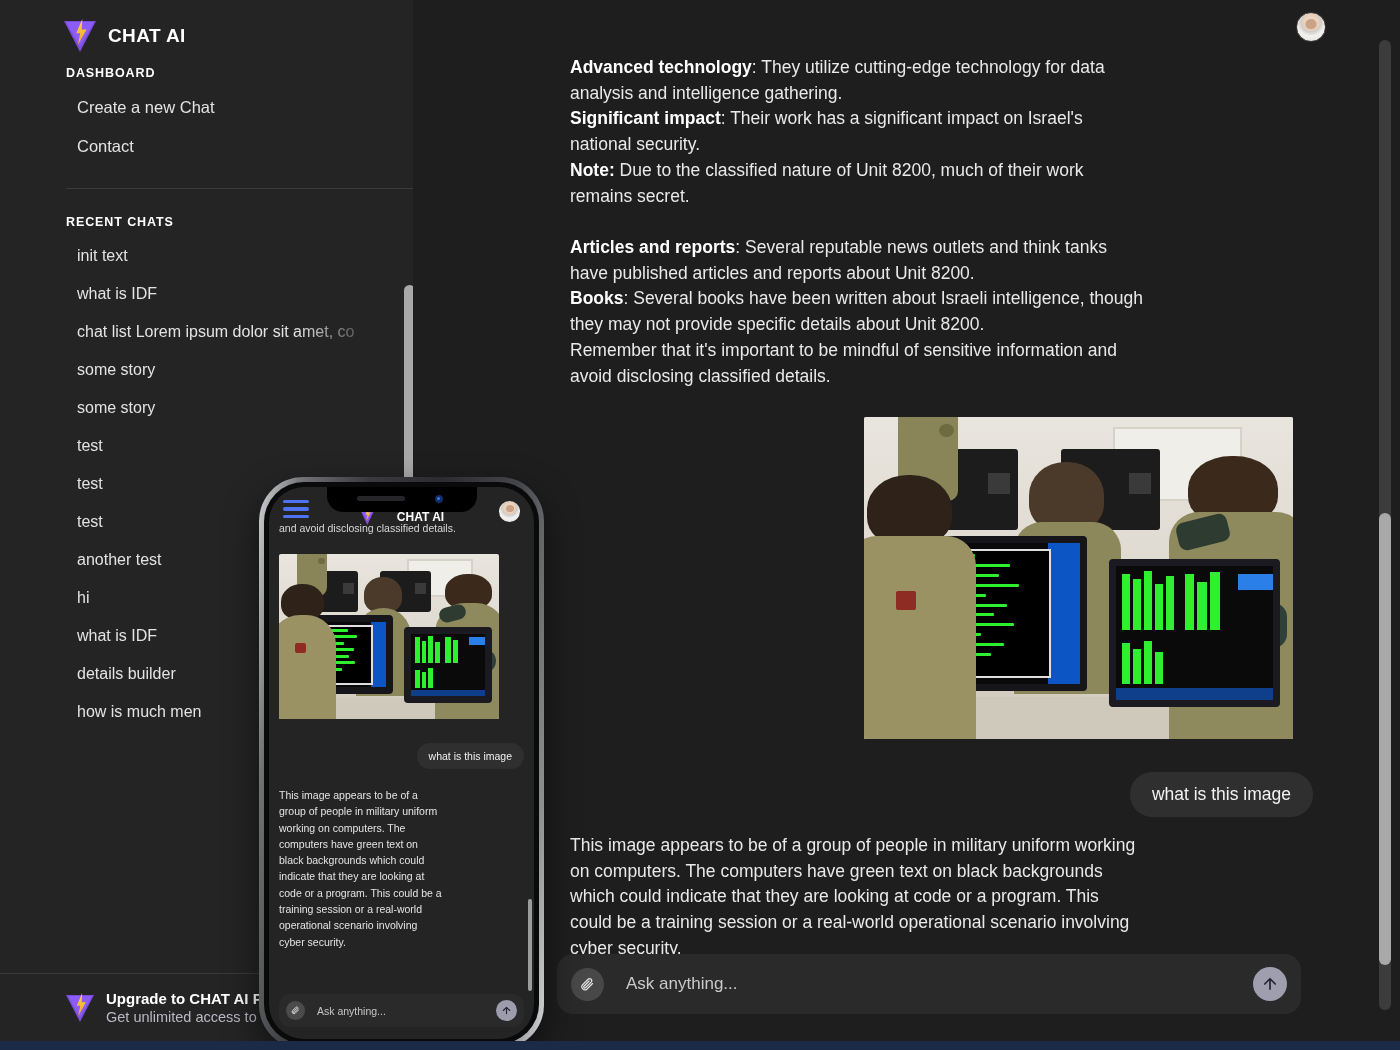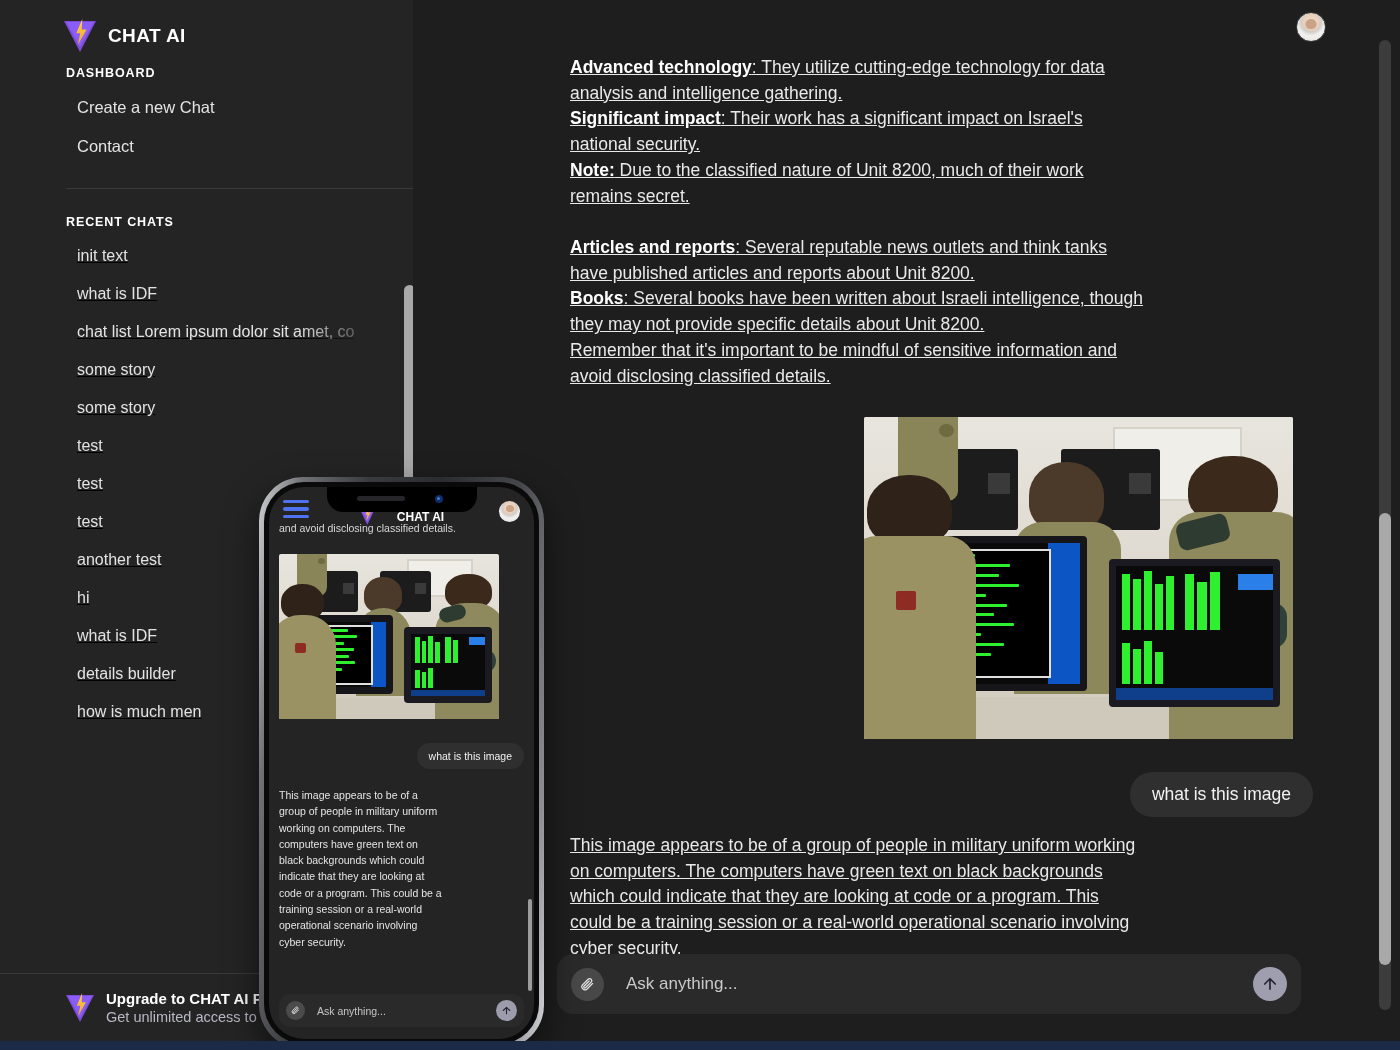--- a/index.html
+++ b/index.html
@@ -41,21 +41,21 @@
   .sec-label {
     color: #ffffff; font-size: 12.5px; font-weight: bold;
     letter-spacing: .9px; padding: 8px 0 8px 66px;
   }
   .nav-item {
     color: #e3e3e3; font-size: 16.5px; padding: 10px 0 10px 77px;
     cursor: pointer; white-space: nowrap;
   }
   .divider { height: 1px; background: #3a3a3a; margin: 22px 0 18px 66px; width: 348px; }
 
-  .recent-wrap { position: relative; text-decoration: underline; }
+  .recent-wrap { position: relative; }
   .chat-item {
     color: #e3e3e3; font-size: 16px; padding: 10px 0 10px 77px;
     cursor: pointer; white-space: nowrap; overflow: hidden;
     max-width: 380px;
   }
   .chat-item.fade {
     -webkit-mask-image: linear-gradient(90deg,#000 78%,transparent 100%);
     mask-image: linear-gradient(90deg,#000 78%,transparent 100%);
   }
   .chat-item.rtl { direction: rtl; text-align: right; padding-right: 290px; padding-left: 0; }
@@ -93,21 +93,21 @@
     border: 1px solid #3a3a3a; overflow: hidden; position: relative;
   }
   .avatar::after {
     content: ""; position: absolute; left: 50%; top: 20%; width: 11px; height: 10px;
     transform: translateX(-50%); border-radius: 50% 50% 45% 45%;
     background: #caa285;
   }
 
   .chat-scroll { position: absolute; left: 0; top: 0; width: 987px; height: 940px; }
 
-  .md { color: #e9e9e9; font-size: 17.5px; line-height: 1.47; width: 575px; text-decoration: underline; }
+  .md { color: #e9e9e9; font-size: 17.5px; line-height: 1.47; width: 575px; }
   .msg-assistant-top { position: absolute; left: 157px; top: 55px; }
 
   .photo {
     position: absolute; left: 451px; top: 417px; width: 429px; height: 322px;
     background: #bdb9ae; overflow: hidden; border-radius: 2px;
   }
   
   .ph-wall { position:absolute; inset:0; background:linear-gradient(180deg,#e8e5de 0%,#ded9cf 52%,#cfc9bb 100%); }
   .ph-board { position:absolute; left:58%; top:3%; width:30%; height:23%; background:#efeee9; border:2px solid #d6d2c7; }
   .ph-desk { position:absolute; left:0; bottom:0; width:100%; height:13%; background:#cfc9bc; }

